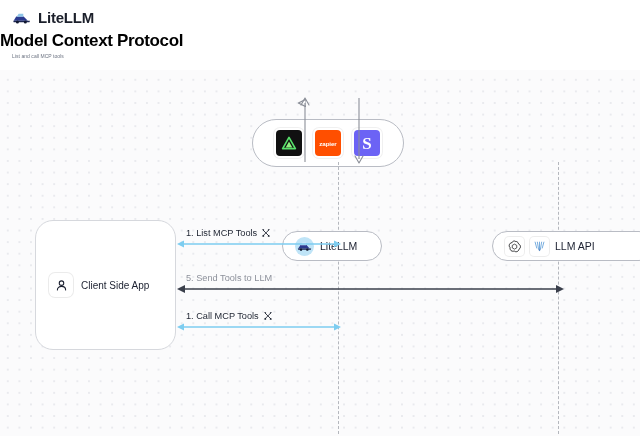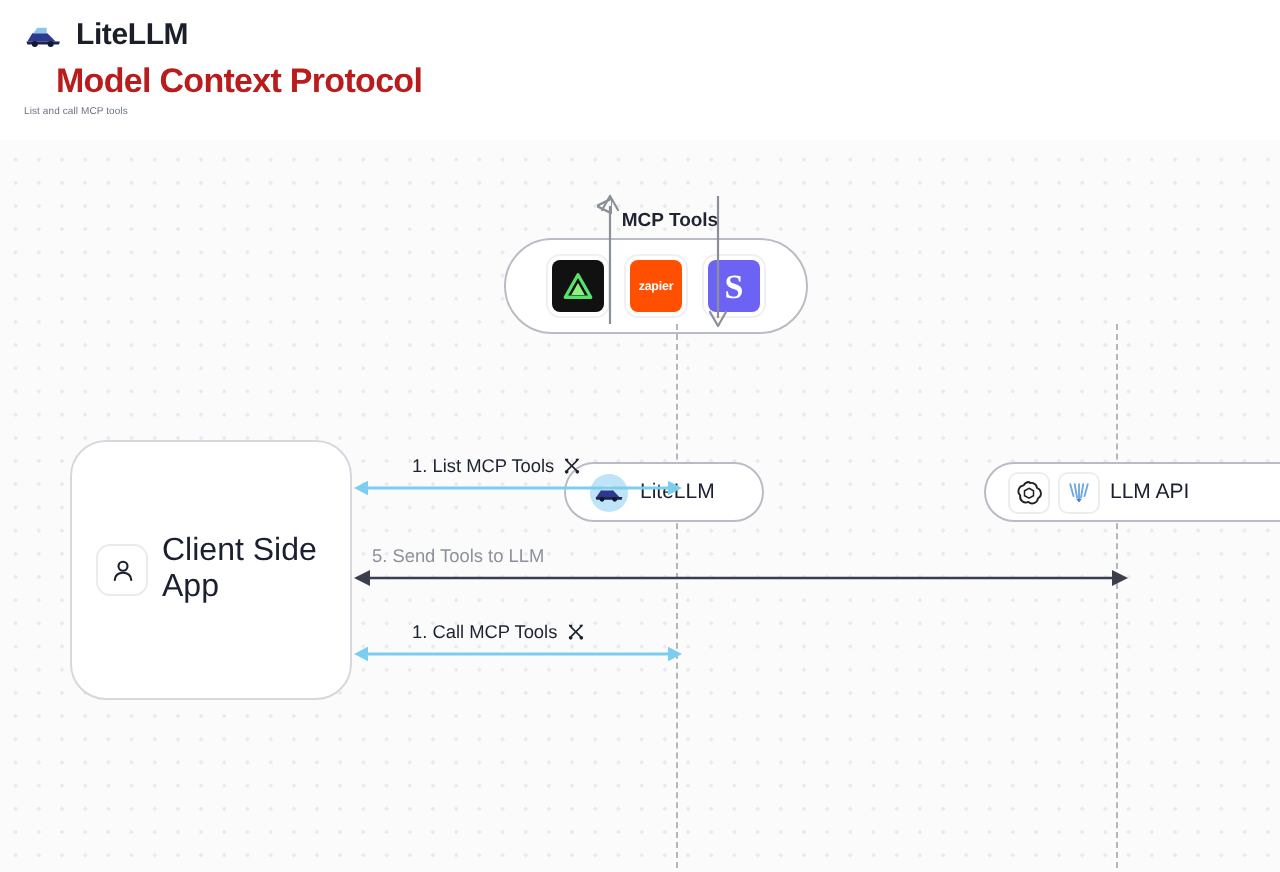--- a/index.html
+++ b/index.html
@@ -34,26 +34,26 @@
   }
   .brand-name {
     font-size: 15px;
     font-weight: 600;
     letter-spacing: -0.2px;
     color: #1b1f2a;
   }
 
   .page-title {
     position: absolute;
-    left: 28px;
+    left: 0;
     top: 31px;
     font-size: 17px;
     font-weight: 700;
     letter-spacing: -0.35px;
-    color: #b91c1c;
+    color: #000000;
     white-space: nowrap;
   }
   .page-subtitle {
     position: absolute;
     left: 12px;
     top: 53px;
     font-size: 5px;
     letter-spacing: 0.05px;
     color: #6b7280;
     white-space: nowrap;
@@ -180,21 +180,21 @@
     border: 1.1px solid #d6d8dd;
     border-radius: 18px;
     background: #ffffff;
     display: flex;
     align-items: center;
     gap: 8px;
     padding-left: 13px;
     box-sizing: border-box;
   }
   .client-label {
-    font-size: 16px;
+    font-size: 10px;
     color: #1b2030;
     font-weight: 400;
   }
   .person-chip {
     width: 24px;
     height: 24px;
     border-radius: 6px;
     background: #fff;
     box-shadow: 0 0 0 1px rgba(0,0,0,0.08);
     display: flex;
@@ -207,21 +207,21 @@
   .msg { position: absolute; }
   .msg-text {
     position: absolute;
     font-size: 9.2px;
     font-weight: 500;
     white-space: nowrap;
     display: flex;
     align-items: center;
     gap: 4px;
   }
-  .msg-text.dark  { color: #1d2330; margin-left: 20px; }
+  .msg-text.dark  { color: #1d2330; }
   .msg-text.muted { color: #8d919b; }
 
   svg { display: block; overflow: visible; }
 </style>
 </head>
 <body>
 
 <div class="brand">
   <span class="brand-logo">
     <svg viewBox="0 0 24 20" width="20" height="20" aria-hidden="true">
@@ -233,21 +233,20 @@
     </svg>
   </span>
   <span class="brand-name">LiteLLM</span>
 </div>
 
 <div class="page-title">Model Context Protocol</div>
 <div class="page-subtitle">List and call MCP tools</div>
 
 <div class="canvas">
 
-  <div class="mcp-label">MCP Tools</div>
 
   <div class="mcp-box">
     <span class="tool-chip">
       <span class="tool-inner tool-linear">
         <svg width="18" height="18" viewBox="0 0 24 24" aria-hidden="true">
           <path d="M12 4.5 L20.5 19.5 L3.5 19.5 Z" fill="none" stroke="#57e06b" stroke-width="2.2" stroke-linejoin="round"></path>
           <path d="M12 10 L16.5 18 L7.5 18 Z" fill="#8df07f"></path>
         </svg>
       </span>
     </span>

